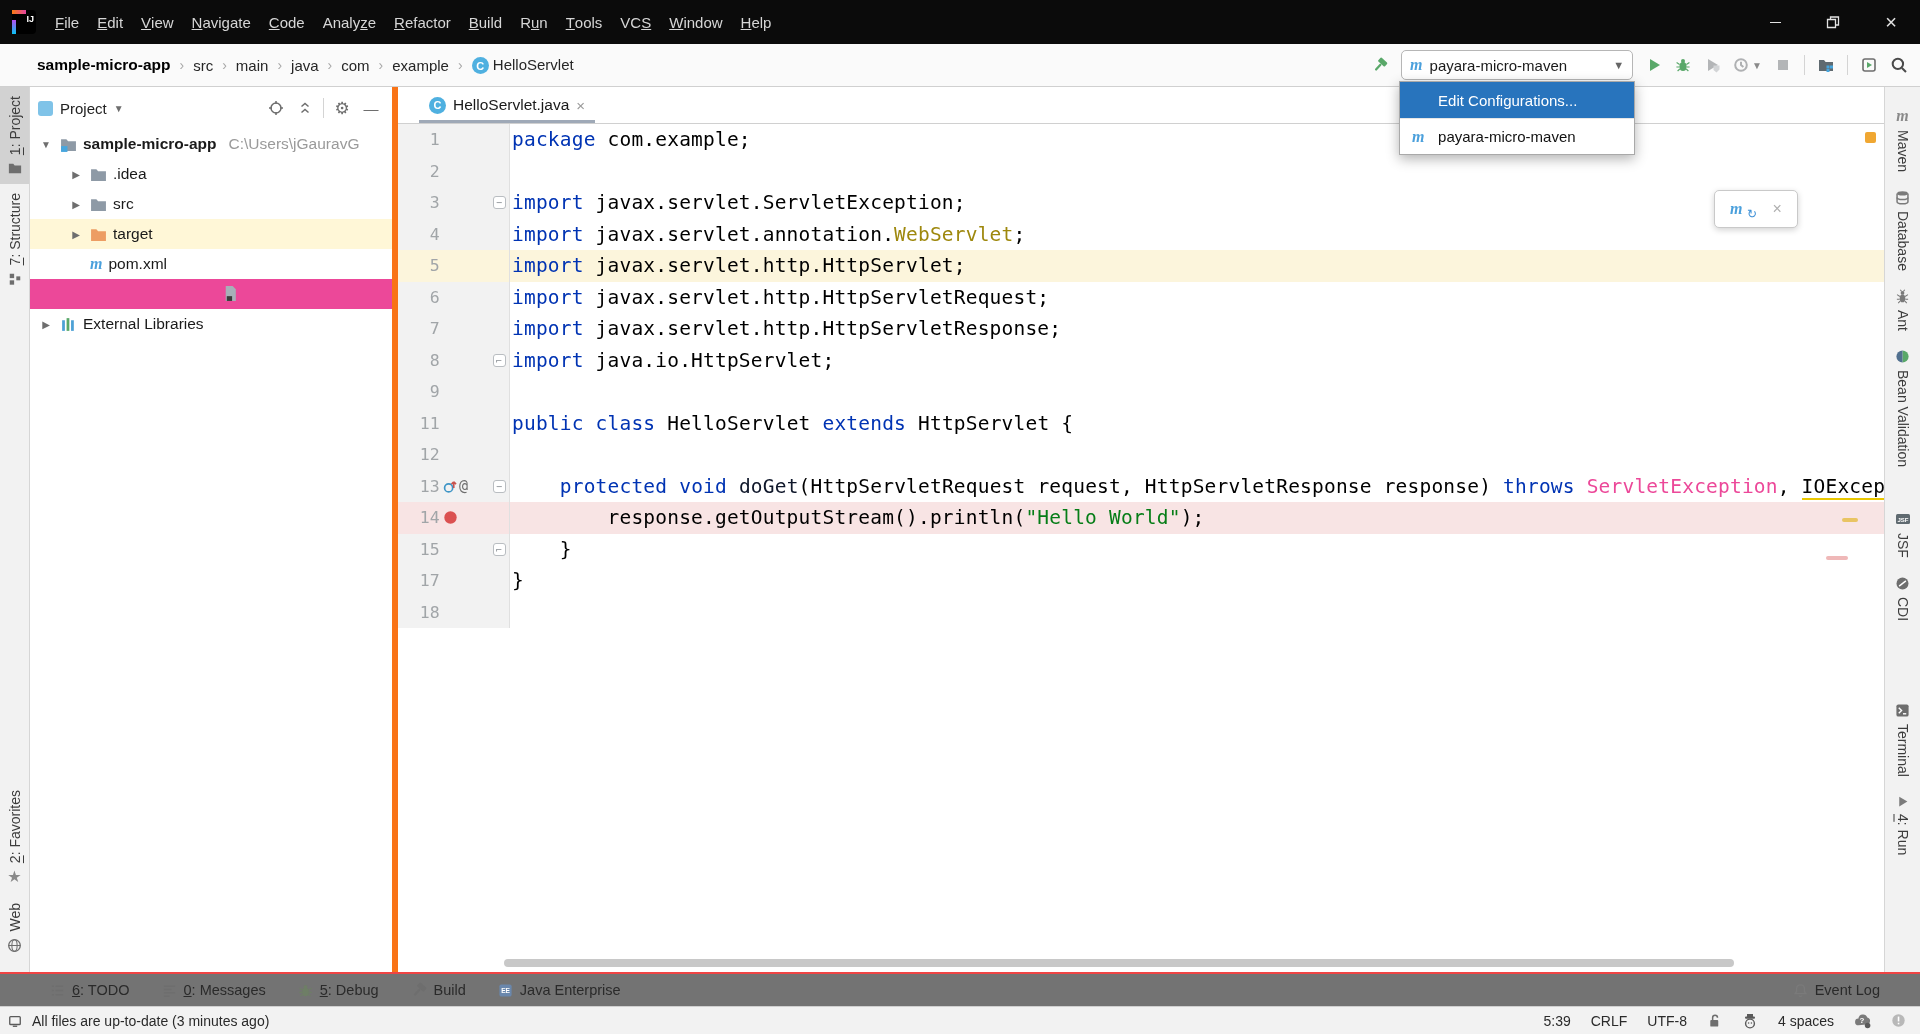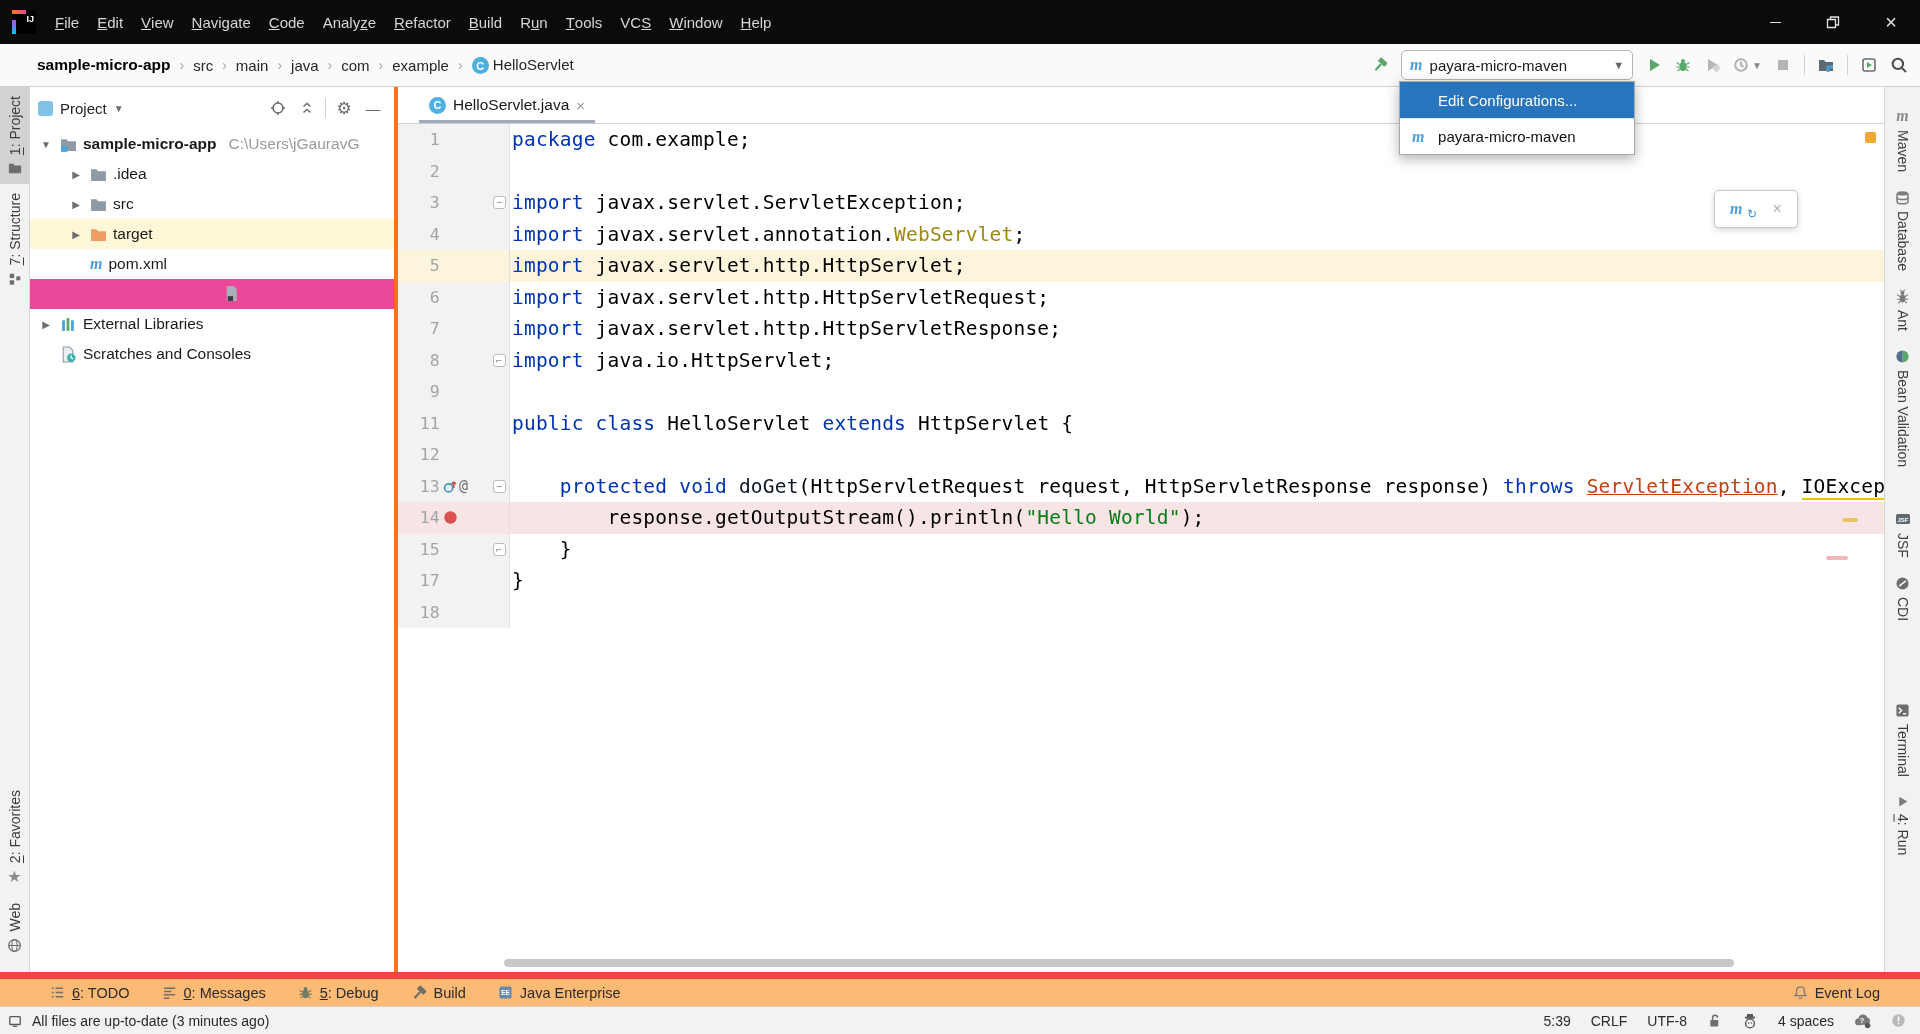--- a/index.html
+++ b/index.html
@@ -51,21 +51,21 @@
   .vitem{display:flex;flex-direction:column;align-items:center;gap:6px;padding:9px 0;width:100%;}
   .vitem.active{background:#d2d2d2;}
   .vlabel{writing-mode:vertical-rl;font-size:14px;color:#3c3c3c;white-space:nowrap;}
   .up .vlabel{transform:rotate(180deg);}
   .vlabel u{text-decoration:underline;}
   .stripe-left .bottom-group{margin-top:auto;padding-bottom:10px;width:100%;}
   .stripe-right .vitem:nth-child(5){margin-top:26px;}
   .stripe-right .vitem:nth-child(7){margin-top:64px;}
 
   
-  .project-panel{width:368px;flex:none;border-right:4px solid #f97316;background:#fff;overflow:hidden;}
+  .project-panel{width:368px;flex:none;border-right:6px solid #f97316;background:#fff;overflow:hidden;}
   .panel-header{height:42px;display:flex;align-items:center;padding:0 10px 0 8px;gap:7px;font-size:15px;color:#222;}
   .panel-header .spacer{flex:1;}
   .ph-icon{display:flex;align-items:center;justify-content:center;width:22px;height:22px;color:#6e6e6e;}
   .tool-sq{width:15px;height:15px;border-radius:3px;background:#7fc3e8;}
   .gear-glyph{font-size:17px;color:#6e6e6e;}
   .tree{font-size:15.5px;color:#1a1a1a;}
   .tree-row{height:30px;display:flex;align-items:center;gap:6px;white-space:nowrap;overflow:hidden;}
   .tree-row.hl-yellow{background:#fff7d7;}
   .tree-row.selected{background:#ec4899;flex-direction:column;}
   .chev{width:16px;flex:none;text-align:center;color:#6e6e6e;font-size:10px;}
@@ -86,33 +86,33 @@
   .crow.bg-cur{background:#fcf5dc;}
   .crow.bg-bp{background:#f8e4e4;}
   .gut{width:112px;flex:none;background:#f2f2f2;border-right:1px solid #e0e0e0;display:flex;align-items:center;}
   .crow.bg-cur .gut,.crow.bg-bp .gut{background:transparent;}
   .ln{width:42px;text-align:right;color:#a1a5a8;font-size:16.5px;flex:none;}
   .gic{width:50px;flex:none;display:flex;align-items:center;gap:1px;padding-left:3px;}
   .fold{width:18px;flex:none;display:flex;align-items:center;justify-content:center;}
   .fold-box{width:13px;height:13px;border:1px solid #b9bdc1;border-radius:3px;background:#fff;color:#8a8f94;
             font-size:10px;line-height:11px;text-align:center;}
   .codetext{white-space:pre;overflow:hidden;flex:1;padding-left:2px;color:#000;}
-  .kw{color:#0033b3;}.str{color:#067d17;}.meta{color:#9e880d;}.mth{color:#0f172a;}.gry{color:#c2410c;text-decoration:underline;}
+  .kw{color:#0033b3;}.str{color:#067d17;}.meta{color:#9e880d;}.mth{color:#0f172a;}.gry{color:#ec4899;}
   .wrn{border-bottom:2px solid #e9c700;}
   .at-glyph{color:#6e6e6e;font-size:15px;}
   .float-widget{position:absolute;left:1316px;top:66px;width:84px;height:38px;background:#fff;border:1px solid #c9c9c9;
                 border-radius:5px;box-shadow:0 2px 6px rgba(0,0,0,.18);display:flex;align-items:center;
                 justify-content:space-around;z-index:40;}
   .reload-arrow{position:absolute;left:32px;top:16px;color:#3c8fd6;font-size:12px;}
   .fw-close{color:#b0b0b0;font-size:16px;}
   .stripe-mark{position:absolute;border-radius:2px;}
   .hscroll{position:absolute;left:106px;bottom:5px;width:1230px;height:8px;border-radius:4px;background:#c8c8c8;}
 
   
-  .toolwindow-bar{height:34px;background:#fdba74;border-top:7px solid #ef4444;display:flex;
+  .toolwindow-bar{height:34px;background:#737373;border-top:2px solid #ef4444;display:flex;
                   padding-left:50px;gap:32px;font-size:14.5px;color:#2a2a2a;}
   .tw-item{display:flex;align-items:center;gap:7px;}
   .tw-item u{text-decoration:underline;}
   .event-log{margin-left:auto;margin-right:40px;display:flex;align-items:center;gap:7px;}
   .statusbar{height:28px;background:#f2f2f2;border-top:1px solid #d0d0d0;display:flex;align-items:center;
              padding:0 14px 0 8px;font-size:14px;color:#2a2a2a;gap:10px;}
   .sb-right{margin-left:auto;display:flex;align-items:center;gap:20px;}
   .icon{display:inline-flex;align-items:center;justify-content:center;flex:none;line-height:0;}
   .star-glyph{color:#8a8a8a;font-size:16px;line-height:1;}
 </style>
@@ -382,31 +382,20 @@
             <span class="chev">▶</span>
             <span class="icon">
               <svg width="17" height="17" viewBox="0 0 16 16">
                 <rect x="2" y="4" width="2.6" height="10" fill="#4da1d6"></rect>
                 <rect x="6.2" y="2" width="2.6" height="12" fill="#59a869"></rect>
                 <rect x="10.4" y="4" width="2.6" height="10" fill="#4da1d6"></rect>
               </svg>
             </span>
             <span class="tree-label">External Libraries</span>
           </div>
-          <div class="tree-row" style="padding-left: 8px;">
-            <span class="chev"></span>
-            <span class="icon">
-              <svg width="17" height="17" viewBox="0 0 16 16">
-                <path d="M3 1 h6 l3 3 v11 H3 Z" fill="#e9eef2" stroke="#8e9aa6"></path>
-                <circle cx="10.6" cy="11" r="4" fill="#3cb1ab"></circle>
-                <path d="M10.6 8.6 v2.6 l1.8 1" stroke="#fff" fill="none" stroke-width="1.2"></path>
-              </svg>
-            </span>
-            <span class="tree-label">Scratches and Consoles</span>
-          </div>
         </div>
     </div>
 
     <div class="editor-col">
       <div class="tabbar">
         <div class="tab">
           <span class="ic-c">C</span>
           <span>HelloServlet.java</span>
           <span class="tab-close">×</span>
           <span class="underline"></span>

